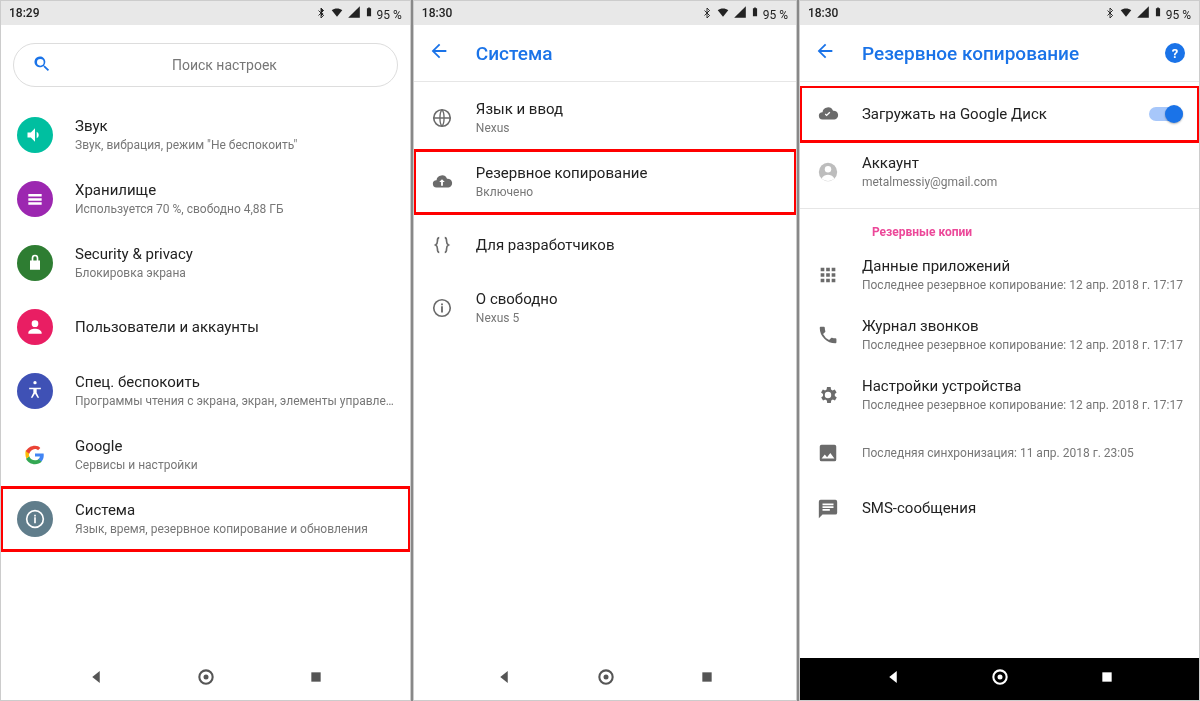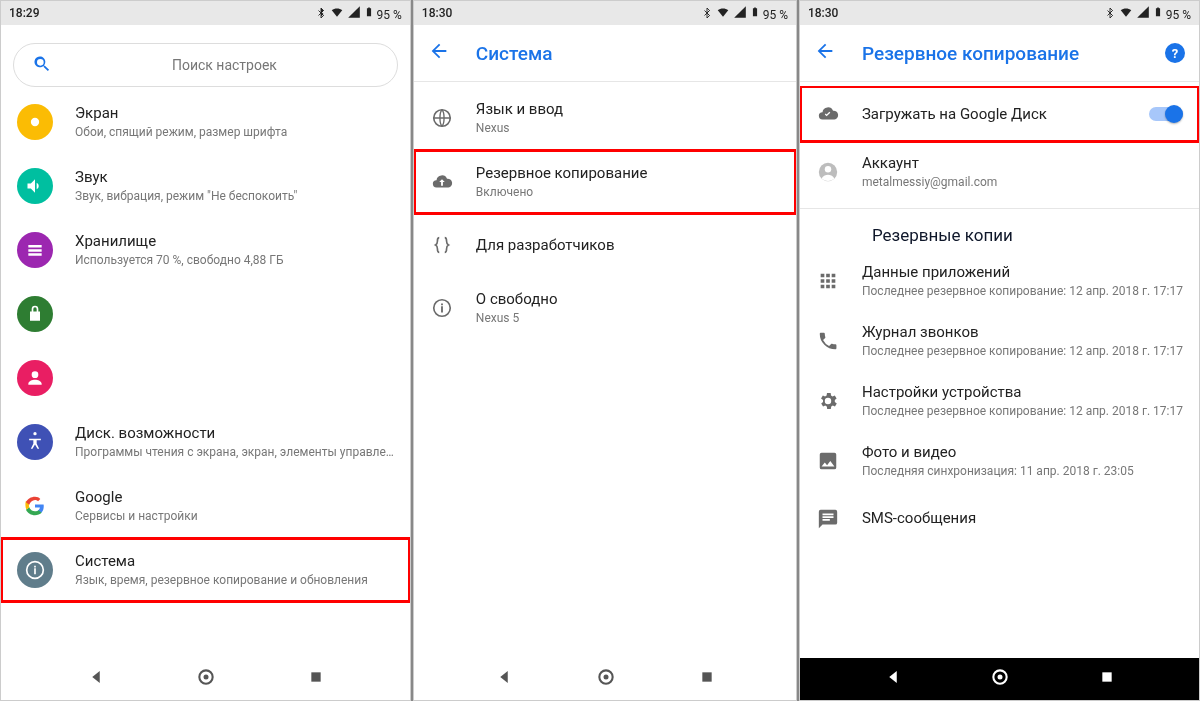--- a/index.html
+++ b/index.html
@@ -32,21 +32,21 @@
 }
 .status-bar .time { font-weight: 500; }
 .status-bar .status-right {
   margin-left: auto;
   display: flex;
   align-items: flex-end;
   gap: 3px;
   font-size: 12px;
 }
 .search-pill {
-  margin: 18px 12px 3px 12px;
+  margin: 18px 12px 16px 12px;
   height: 44px;
   border: 1px solid #ddd;
   border-radius: 22px;
   display: flex;
   align-items: center;
   padding: 0 18px;
   color: #777;
   font-size: 14px;
   gap: 18px;
 }
@@ -87,21 +87,21 @@
   width: 20px; height: 20px;
   border-radius: 50%;
   background: #1a73e8;
   color: #fff;
   display:flex; align-items:center; justify-content:center;
   font-size: 13px; font-weight: 700;
 }
 .hr { height: 1px; background: #e6e6e6; margin: 0 0 4px 0; }
 .divider { height: 1px; background: #e6e6e6; margin: 6px 0; }
 .section-label {
-  font-size: 17px; color: #0f172a; font-weight: 400;
+  font-size: 12px; color: #ec4899; font-weight: 700;
   padding: 10px 16px 6px 72px;
 }
 .toggle {
   width: 34px; height: 18px; position: relative; flex-shrink:0;
 }
 .toggle .track {
   width: 34px; height: 14px; background: #a7c7fa; border-radius: 8px;
   position: absolute; top: 2px; left: 0;
 }
 .toggle .knob {
@@ -161,32 +161,20 @@
     <span>
       <svg viewBox="0 0 24 24" width="20" height="20">
           <path fill="#1a73e8" d="M15.5 14h-.8l-.3-.3a6.5 6.5 0 10-.7.7l.3.3v.8l5 5 1.5-1.5-5-5zM10 14a4 4 0 110-8 4 4 0 010 8z"></path>
         </svg>
     </span>
     <span class="ph">Поиск настроек</span>
   </div>
 
   <div class="list">
     <div class="row">
-      <div class="icon" style="background:#fbbc04">
-        <svg viewBox="0 0 24 24">
-            <path fill="#fff" d="M12 7a5 5 0 100 10 5 5 0 000-10zm0-5v3m0 16v3M4 12H1m22 0h-3M5.6 5.6l2 2m8.8 8.8l2 2M5.6 18.4l2-2m8.8-8.8l2-2"></path>
-            <circle cx="12" cy="12" r="4" fill="#fff"></circle>
-          </svg>
-      </div>
-      <div class="txt">
-        <div class="title">Экран</div>
-        <div class="sub">Обои, спящий режим, размер шрифта</div>
-      </div>
-    </div>
-    <div class="row">
       <div class="icon" style="background:#00bfa0">
         <svg viewBox="0 0 24 24">
             <path fill="#fff" d="M3 9v6h4l5 5V4L7 9H3zm13.5 3a4.5 4.5 0 00-2.5-4v8a4.5 4.5 0 002.5-4z"></path>
           </svg>
       </div>
       <div class="txt">
         <div class="title">Звук</div>
         <div class="sub">Звук, вибрация, режим "Не беспокоить"</div>
       </div>
     </div>
@@ -200,38 +188,43 @@
         <div class="title">Хранилище</div>
         <div class="sub">Используется 70 %, свободно 4,88 ГБ</div>
       </div>
     </div>
     <div class="row">
       <div class="icon" style="background:#2e7d32">
         <svg viewBox="0 0 24 24">
             <path fill="#fff" d="M12 2a4 4 0 00-4 4v3H6v11h12V9h-2V6a4 4 0 00-4-4zm-2 7V6a2 2 0 114 0v3h-4z"></path>
           </svg>
       </div>
+      <div class="txt">
+        <div class="title">Security &amp; privacy</div>
+        <div class="sub">Блокировка экрана</div>
+      </div>
     </div>
     <div class="row">
       <div class="icon" style="background:#e91e63">
         <svg viewBox="0 0 24 24">
             <path fill="#fff" d="M12 12a4 4 0 100-8 4 4 0 000 8zm0 2c-3.3 0-8 1.7-8 5v1h16v-1c0-3.3-4.7-5-8-5z"></path>
           </svg>
       </div>
       <div class="txt">
+        <div class="title">Пользователи и аккаунты</div>
       </div>
     </div>
     <div class="row">
       <div class="icon" style="background:#3f51b5">
         <svg viewBox="0 0 24 24">
             <path fill="#fff" d="M12 4a2 2 0 100-4 2 2 0 000 4zm7 4H5v2h5v4l-3 6h2l3-5 3 5h2l-3-6v-4h5V8z"></path>
           </svg>
       </div>
       <div class="txt">
-        <div class="title">Диск. возможности</div>
+        <div class="title">Спец. беспокоить</div>
         <div class="sub ellipsis">Программы чтения с экрана, экран, элементы управле…</div>
       </div>
     </div>
     <div class="row">
       <div class="icon" style="background:#fff;border:1px solid #fff">
         <svg viewBox="0 0 48 48" width="30" height="30">
             <path fill="#4285F4" d="M45 24.5c0-1.6-.1-2.8-.4-4H24v7.3h11.8c-.2 2-1.5 5-5 7l7.6 5.9C43 36.6 45 31 45 24.5z"></path>
             <path fill="#34A853" d="M24 46c6.5 0 12-2.1 16-5.8l-7.6-5.9c-2 1.4-4.8 2.4-8.4 2.4-6.4 0-11.9-4.2-13.8-10l-7.9 6.1C6.3 40.8 14.5 46 24 46z"></path>
             <path fill="#FBBC05" d="M10.2 26.7A14 14 0 019.5 22c0-1.6.3-3.2.7-4.7l-7.9-6.1A23 23 0 001 22c0 3.7.9 7.2 2.3 10.3l7.9-5.6z"></path>
             <path fill="#EA4335" d="M24 9.5c3.5 0 6 1.5 7.3 2.8l5.4-5.3C33.9 3.6 29.5 2 24 2 14.5 2 6.3 7.2 2.3 14.7l7.9 6.1C12.1 14.9 17.6 9.5 24 9.5z"></path>
@@ -460,21 +453,20 @@
         <div class="sub ellipsis">Последнее резервное копирование: 12 апр. 2018 г. 17:17</div>
       </div>
     </div>
     <div class="row tight">
       <div class="icon plain">
         <svg viewBox="0 0 24 24">
             <path fill="#6b6b6b" d="M21 19V5a2 2 0 00-2-2H5a2 2 0 00-2 2v14a2 2 0 002 2h14a2 2 0 002-2zM8.5 13.5l2.5 3 3.5-4.5L19 18H5l3.5-4.5z"></path>
           </svg>
       </div>
       <div class="txt">
-        <div class="title">Фото и видео</div>
         <div class="sub ellipsis">Последняя синхронизация: 11 апр. 2018 г. 23:05</div>
       </div>
     </div>
     <div class="row tight">
       <div class="icon plain">
         <svg viewBox="0 0 24 24">
             <path fill="#6b6b6b" d="M20 2H4a2 2 0 00-2 2v18l4-4h14a2 2 0 002-2V4a2 2 0 00-2-2zM6 9h12v2H6zm0-3h12v2H6zm0 6h8v2H6z"></path>
           </svg>
       </div>
       <div class="txt">

